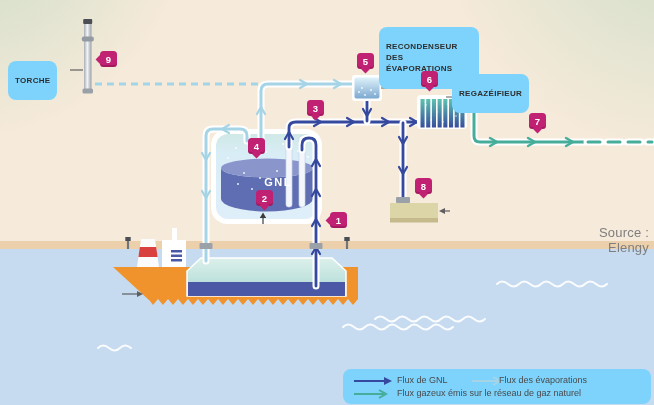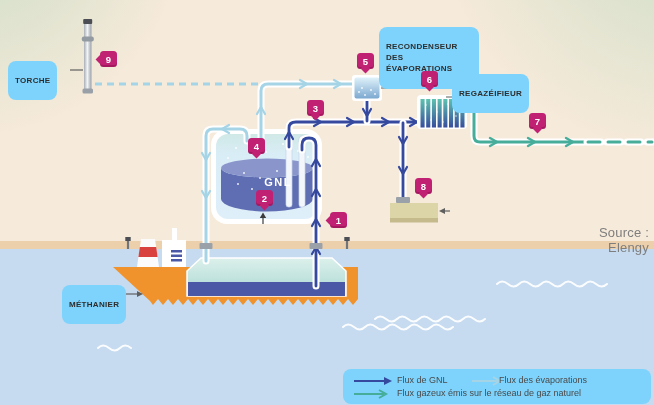--- a/index.html
+++ b/index.html
@@ -255,21 +255,20 @@
       <path d="M263,224 V217" stroke="#3c3c3c"></path>
     </g>
     <polygon points="439,211 445,208 445,214" fill="#5f5f5f"></polygon>
     <polygon points="143,294 137,291 137,297" fill="#5f5f5f"></polygon>
     <polygon points="263,212.5 259.8,218 266.2,218" fill="#3c3c3c"></polygon>
   </svg>
 
   <div class="lbl lbl-torche">TORCHE</div>
   <div class="lbl lbl-recondenseur wrap">RECONDENSEUR DES ÉVAPORATIONS</div>
   <div class="lbl lbl-regazeifieur">REGAZÉIFIEUR</div>
-  <div class="lbl lbl-methanier">MÉTHANIER</div>
   <div class="gnl">GNL</div>
 
   <div class="badge badge-1">
       <span class="tail l"></span>
       <span class="bnum">1</span>
     </div>
   <div class="badge badge-2">
       <span class="tail b"></span>
       <span class="bnum">2</span>
     </div>

